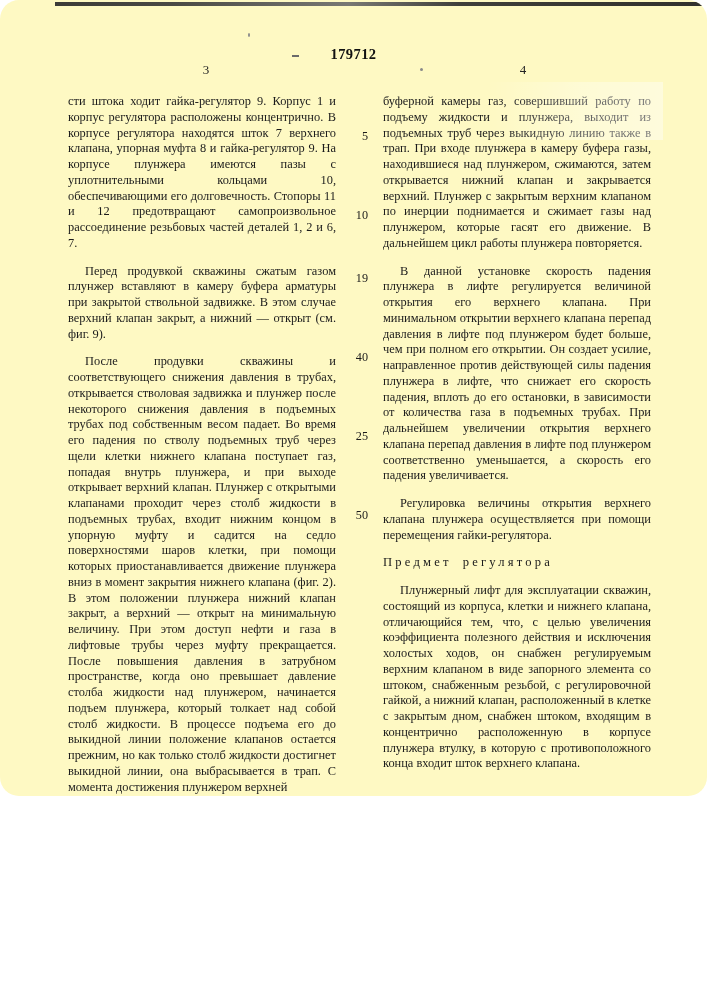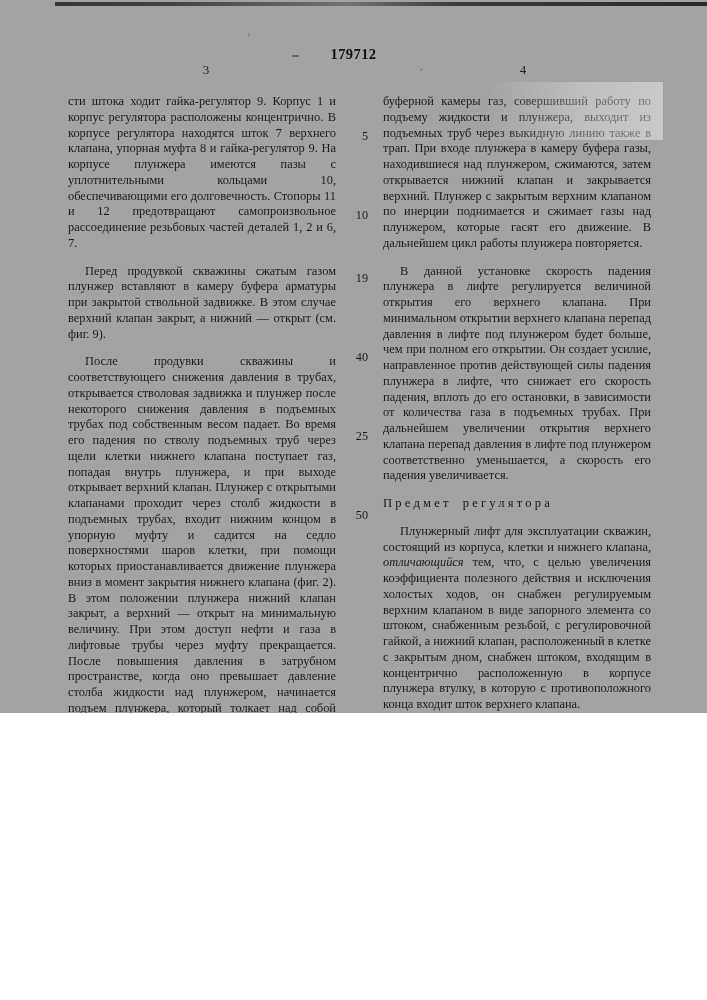--- a/index.html
+++ b/index.html
@@ -8,23 +8,24 @@
     padding: 0;
     background: #ffffff;
   }
   body {
     font-family: "Liberation Serif", "DejaVu Serif", serif;
     color: #1b1b1b;
   }
   .page {
     position: relative;
     width: 707px;
-    height: 713px;
-    background: #a3a3a3;
+    height: 796px;
+    background: #fef9c3;
     overflow: hidden;
+    border-radius: 19px;
   }
   
   .scan-top-rule {
     position: absolute;
     left: 55px;
     top: 2px;
     width: 652px;
     height: 4px;
     background: linear-gradient(to right,
        #2b2b2b 0%, #3a3a3a 18%, #6d6d6d 45%, #2f2f2f 62%, #1f1f1f 100%);
@@ -94,21 +95,20 @@
   .col p.indent {
     text-indent: 17px;
   }
   .col p.noindent {
     text-indent: 0;
   }
   
   .col p { text-align: justify; }
 
   .ital {
-    font-style: italic;
   }
 
   .claims-heading {
     display: block;
     text-align: center;
     letter-spacing: 3.2px;
     font-size: 12.6px;
     margin: 17px 0 12px 0;
     text-indent: 0;
   }
@@ -168,20 +168,21 @@
 
     <div class="col left">
       <p class="noindent">сти штока ходит гайка-регулятор 9. Корпус 1 и корпус регулятора расположены концентрично. В корпусе регулятора находятся шток 7 верхнего клапана, упорная муфта 8 и гайка-регулятор 9. На корпусе плунжера имеются пазы с уплотнительными кольцами 10, обеспечивающими его долговечность. Стопоры 11 и 12 предотвращают самопроизвольное рассоединение резьбовых частей деталей 1, 2 и 6, 7.</p>
       <p class="indent">Перед продувкой скважины сжатым газом плунжер вставляют в камеру буфера арматуры при закрытой ствольной задвижке. В этом случае верхний клапан закрыт, а нижний — открыт (см. фиг. 9).</p>
       <p class="indent">После продувки скважины и соответствующего снижения давления в трубах, открывается стволовая задвижка и плунжер после некоторого снижения давления в подъемных трубах под собственным весом падает. Во время его падения по стволу подъемных труб через щели клетки нижнего клапана поступает газ, попадая внутрь плунжера, и при выходе открывает верхний клапан. Плунжер с открытыми клапанами проходит через столб жидкости в подъемных трубах, входит нижним концом в упорную муфту и садится на седло поверхностями шаров клетки, при помощи которых приостанавливается движение плунжера вниз в момент закрытия нижнего клапана (фиг. 2). В этом положении плунжера нижний клапан закрыт, а верхний — открыт на минимальную величину. При этом доступ нефти и газа в лифтовые трубы через муфту прекращается. После повышения давления в затрубном пространстве, когда оно превышает давление столба жидкости над плунжером, начинается подъем плунжера, который толкает над собой столб жидкости. В процессе подъема его до выкидной линии положение клапанов остается прежним, но как только столб жидкости достигнет выкидной линии, она выбрасывается в трап. С момента достижения плунжером верхней</p>
     </div>
 
     <div class="col right">
       <p class="noindent">буферной камеры газ, совершивший работу по подъему жидкости и плунжера, выходит из подъемных труб через выкидную линию также в трап. При входе плунжера в камеру буфера газы, находившиеся над плунжером, сжимаются, затем открывается нижний клапан и закрывается верхний. Плунжер с закрытым верхним клапаном по инерции поднимается и сжимает газы над плунжером, которые гасят его движение. В дальнейшем цикл работы плунжера повторяется.</p>
       <p class="indent">В данной установке скорость падения плунжера в лифте регулируется величиной открытия его верхнего клапана. При минимальном открытии верхнего клапана перепад давления в лифте под плунжером будет больше, чем при полном его открытии. Он создает усилие, направленное против действующей силы падения плунжера в лифте, что снижает его скорость падения, вплоть до его остановки, в зависимости от количества газа в подъемных трубах. При дальнейшем увеличении открытия верхнего клапана перепад давления в лифте под плунжером соответственно уменьшается, а скорость его падения увеличивается.</p>
+      <p class="indent">Регулировка величины открытия верхнего клапана плунжера осуществляется при помощи перемещения гайки-регулятора.</p>
 
       <p class="claims-heading"><span>Предмет</span><span class="word-gap"></span><span>регулятора</span></p>
 
       <p class="indent"><span>Плунжерный лифт для эксплуатации скважин, состоящий из корпуса, клетки и нижнего клапана, </span><span class="ital">отличающийся</span><span> тем, что, с целью увеличения коэффициента полезного действия и исключения холостых ходов, он снабжен регулируемым верхним клапаном в виде запорного элемента со штоком, снабженным резьбой, с регулировочной гайкой, а нижний клапан, расположенный в клетке с закрытым дном, снабжен штоком, входящим в концентрично расположенную в корпусе плунжера втулку, в которую с противоположного конца входит шток верхнего клапана.</span></p>
     </div>
 
   </div>
 
   <div class="fade-overlay"></div>
 

